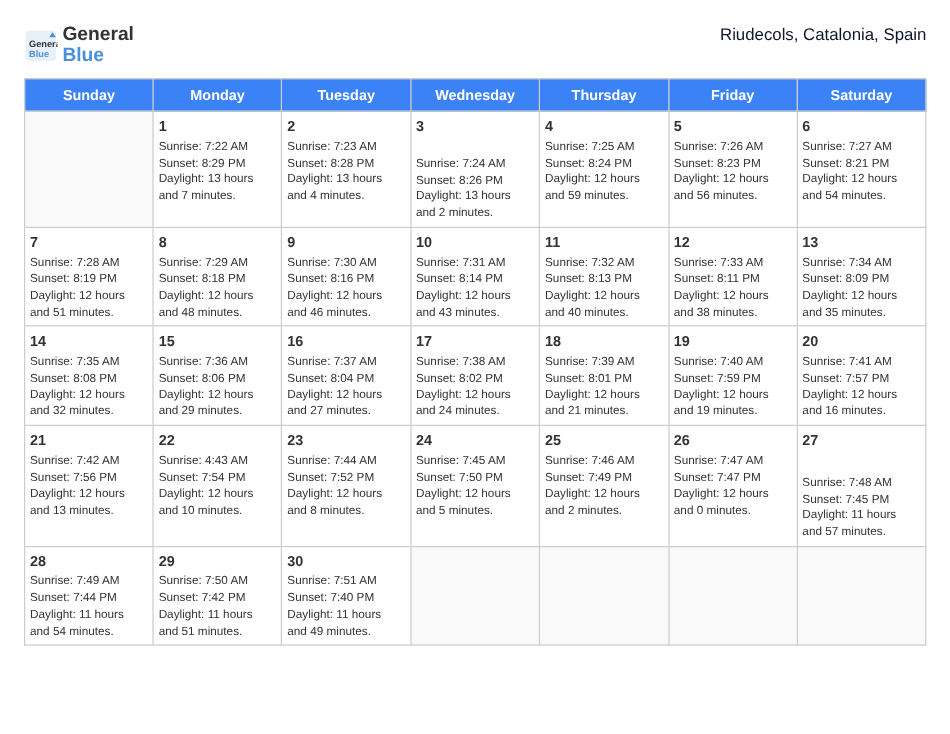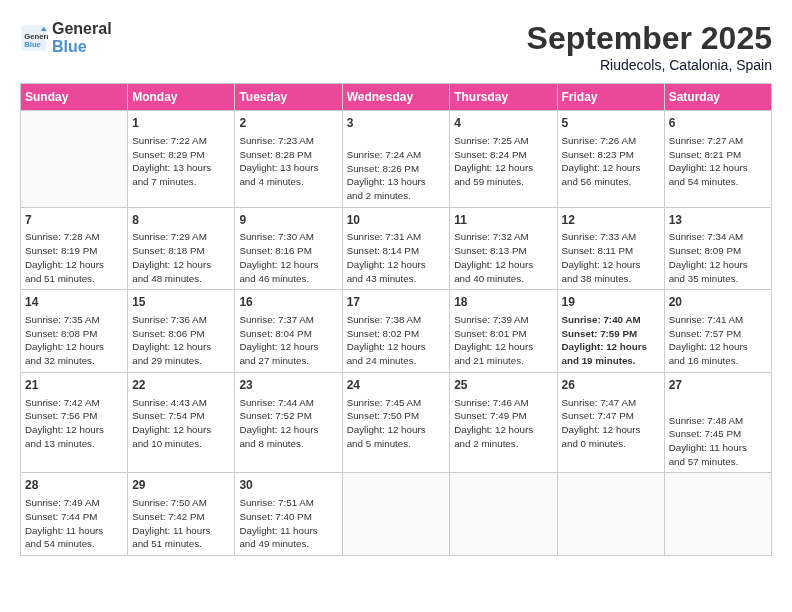--- a/index.html
+++ b/index.html
@@ -36,24 +36,24 @@
     .subtitle {
       font-size: 14px;
       color: #0f172a;
     }
     table {
       width: 100%;
       border-collapse: collapse;
       font-size: 10.5px;
     }
     thead tr th {
-      background-color: #ec4899;
+      background-color: #3b82f6;
       color: #fff;
       padding: 6px 4px;
-      text-align: left;
+      text-align: center;
       font-size: 12px;
       font-weight: bold;
       border: 1px solid #ccc;
     }
     tbody tr td {
       border: 1px solid #ccc;
       vertical-align: top;
       padding: 4px 4px;
       width: 108px;
       height: 80px;
@@ -88,21 +88,20 @@
     <div>
       <div style="font-size:16px;font-weight:bold;color:#333;line-height:1.1;">
         <span>General</span>
       </div>
       <div style="font-size:16px;font-weight:bold;color:#4a90d9;line-height:1.1;">
         <span>Blue</span>
       </div>
     </div>
   </div>
   <div class="title-block">
-    <div class="month-title">September 2025</div>
     <div class="subtitle">Riudecols, Catalonia, Spain</div>
   </div>
 </div>
 
 <table>
   <thead>
     <tr>
     <th>Sunday</th>
         <th>Monday</th>
         <th>Tuesday</th>
@@ -240,21 +239,21 @@
         </td>
         <td>
           <span class="day-num">18</span>
           <div class="day-info" style="white-space: pre-line;">Sunrise: 7:39 AM
 Sunset: 8:01 PM
 Daylight: 12 hours
 and 21 minutes.</div>
         </td>
         <td>
           <span class="day-num">19</span>
-          <div class="day-info" style="white-space: pre-line; font-weight: bold;">Sunrise: 7:40 AM
+          <div class="day-info" style="white-space: pre-line;">Sunrise: 7:40 AM
 Sunset: 7:59 PM
 Daylight: 12 hours
 and 19 minutes.</div>
         </td>
         <td>
           <span class="day-num">20</span>
           <div class="day-info" style="white-space: pre-line;">Sunrise: 7:41 AM
 Sunset: 7:57 PM
 Daylight: 12 hours
 and 16 minutes.</div>

